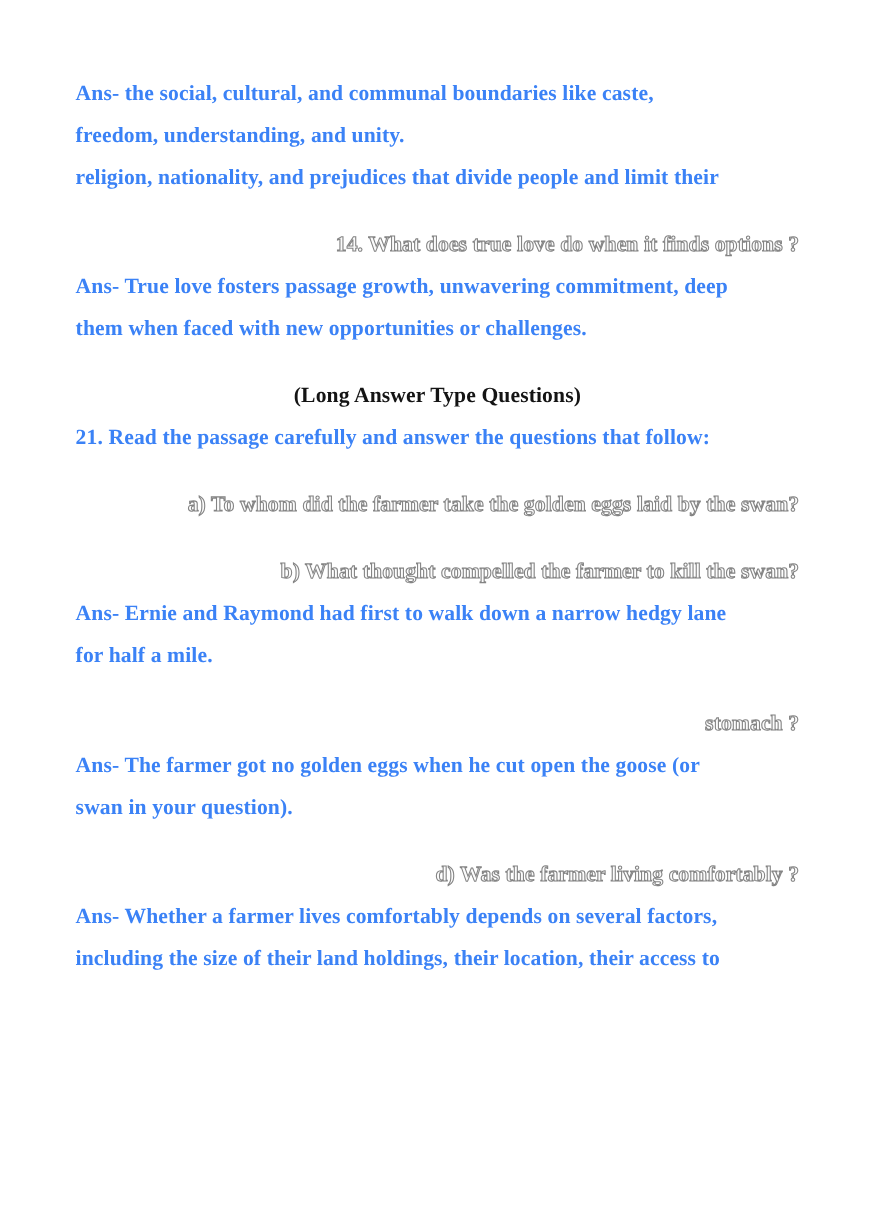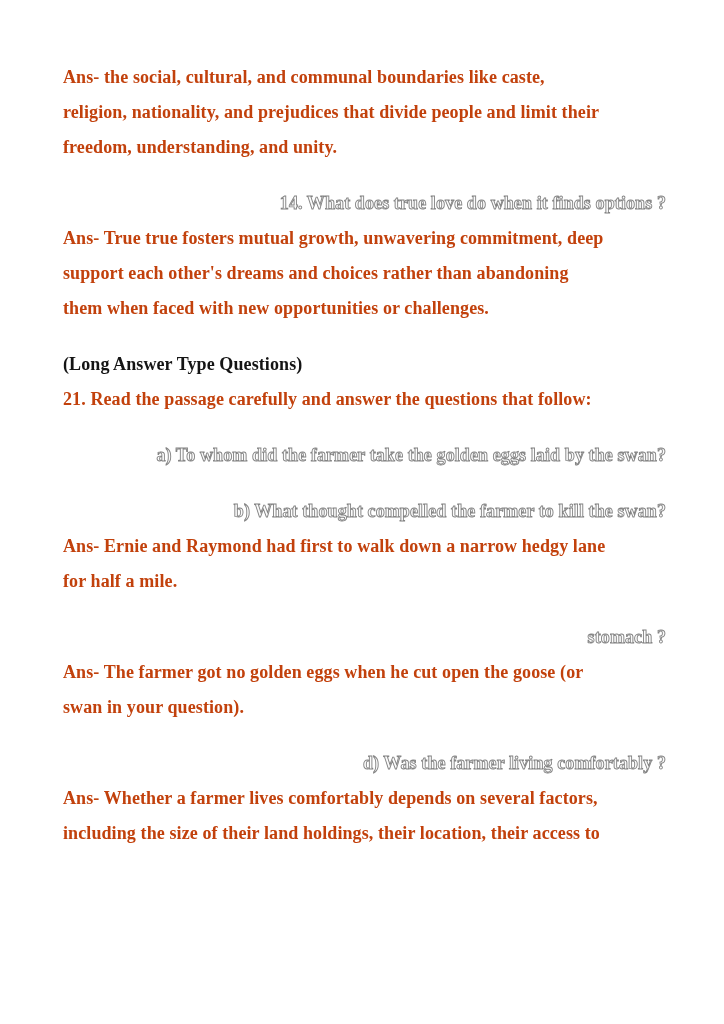--- a/index.html
+++ b/index.html
@@ -22,52 +22,51 @@
     color: #141414;
   }
   .group {
     margin: 0 0 21px 0;
   }
   .line {
     white-space: nowrap;
     letter-spacing: 0.1px;
   }
   .answer {
-    color: #c2410c;
+    color: #3b82f6;
   }
   
   .question {
     color: #8f8f8f;
     text-align: right;
   }
   @supports (-webkit-text-stroke: 1px black) {
     .question {
       color: #fbfbfb;
       -webkit-text-stroke: 0.9px #848484;
     }
   }
   .heading {
-    text-align: left;
+    text-align: center;
     white-space: normal;
   }
 </style>
 </head>
 <body>
 
 <div class="page">
   <div id="doc">
       <div class="group">
         <div class="line answer">Ans- the social, cultural, and communal boundaries like caste,</div>
+        <div class="line answer">freedom, understanding, and unity.</div>
         <div class="line answer">religion, nationality, and prejudices that divide people and limit their</div>
-        <div class="line answer">freedom, understanding, and unity.</div>
       </div>
       <div class="group">
         <div class="line question">14. What does true love do when it finds options ?</div>
-        <div class="line answer">Ans- True true fosters mutual growth, unwavering commitment, deep</div>
-        <div class="line answer">support each other's dreams and choices rather than abandoning</div>
+        <div class="line answer">Ans- True love fosters passage growth, unwavering commitment, deep</div>
         <div class="line answer">them when faced with new opportunities or challenges.</div>
       </div>
       <div class="group">
         <div class="line heading">(Long Answer Type Questions)</div>
         <div class="line answer">21. Read the passage carefully and answer the questions that follow:</div>
       </div>
       <div class="group">
         <div class="line question">a) To whom did the farmer take the golden eggs laid by the swan?</div>
       </div>
       <div class="group">

